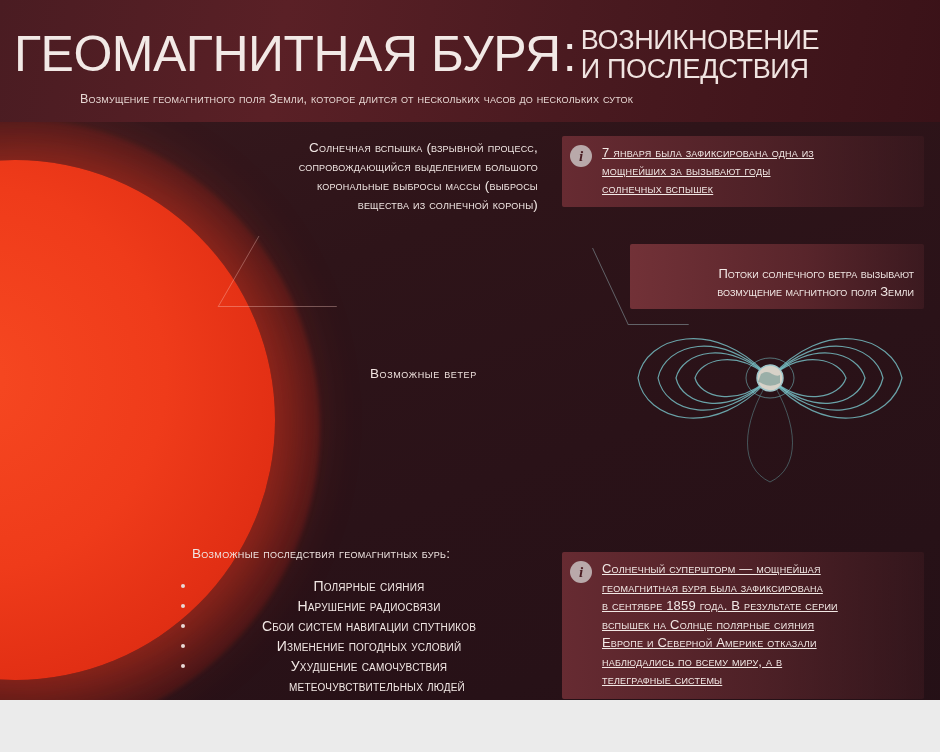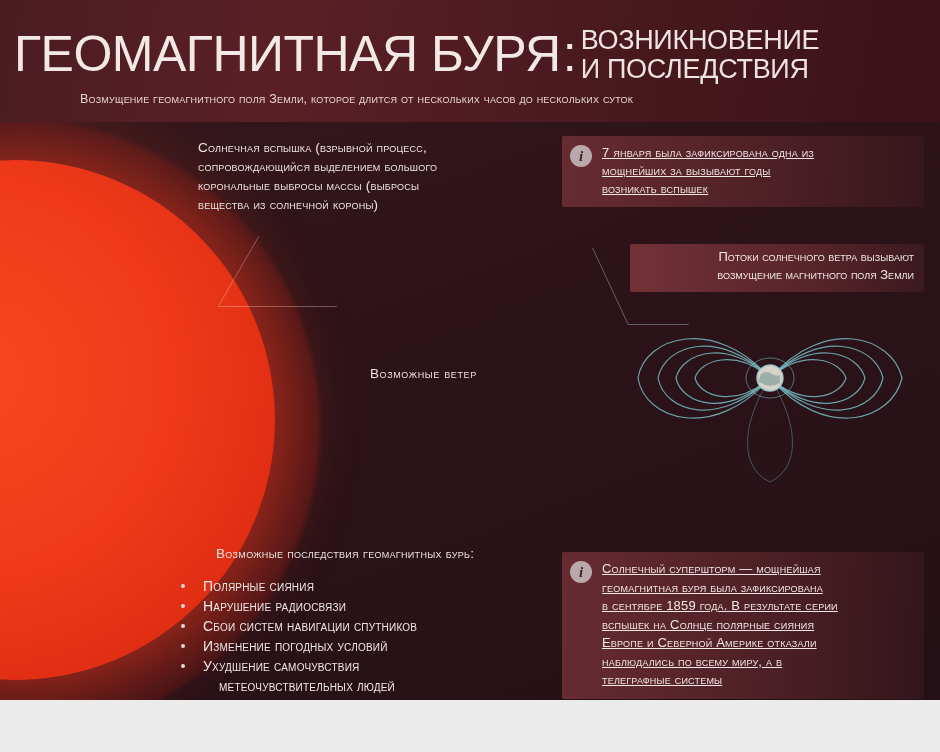--- a/index.html
+++ b/index.html
@@ -100,20 +100,21 @@
     height: 52px;
     background: linear-gradient(180deg, #d42c12 0%, #c4260f 100%);
   }
 
   
   .flare-text {
     position: absolute;
     left: 198px;
     top: 138px;
     width: 340px;
+    text-align: right;
     font-size: 13.5px;
     line-height: 19px;
     color: #f0e6e3;
     font-variant: small-caps;
     letter-spacing: 0.2px;
   }
   .flare-line {
     position: absolute;
     left: 238px;
     top: 236px;
@@ -172,21 +173,21 @@
   #note-flare-record { left: 562px; top: 136px; width: 362px; }
   #note-superstorm  { left: 562px; top: 552px; width: 362px; }
   #note-superstorm .note-text { line-height: 18.5px; }
 
   
   .wind-box {
     position: absolute;
     left: 630px;
     top: 244px;
     width: 294px;
-    padding: 4px 10px 8px 10px;
+    padding: 21px 10px 8px 10px;
     box-sizing: border-box;
     background: linear-gradient(90deg, rgba(120,52,58,0.92) 0%, rgba(96,40,46,0.85) 60%, rgba(70,30,36,0.6) 100%);
     border-radius: 2px;
     text-align: right;
     font-size: 13px;
     line-height: 18px;
     color: #f3e9e6;
     font-variant: small-caps;
   }
   .wind-line {
@@ -206,35 +207,36 @@
     left: 620px;
     top: 276px;
     width: 300px;
     height: 220px;
   }
   .magneto svg { display: block; }
 
   
   .cons-title {
     position: absolute;
-    left: 216px;
+    left: 192px;
     top: 546px;
     font-size: 13.5px;
     color: #f0e5e2;
     font-variant: small-caps;
     letter-spacing: 0.3px;
   }
   .cons-list {
     position: absolute;
     left: 175px;
     top: 576px;
     width: 360px;
     margin: 0;
     padding: 0;
     list-style: none;
+    text-align: center;
   }
   .cons-list li {
     position: relative;
     padding-left: 28px;
     font-size: 14px;
     line-height: 20px;
     color: #f2e8e5;
     font-variant: small-caps;
     letter-spacing: 0.2px;
   }
@@ -291,21 +293,21 @@
   </div>
   <div class="flare-line"></div>
 
   <div class="solar-wind-label">Возможные ветер</div>
 
   <div class="note" id="note-flare-record">
     <div class="i-badge">i</div>
     <div class="note-text">
       <div>7 января была зафиксирована одна из</div>
       <div>мощнейших за вызывают годы</div>
-      <div>возникать вспышек</div>
+      <div>солнечных вспышек</div>
     </div>
   </div>
 
   <div class="wind-line"></div>
   <div class="wind-box">
     <div>Потоки солнечного ветра вызывают</div>
     <div>возмущение магнитного поля Земли</div>
   </div>
 
   <div class="magneto">

